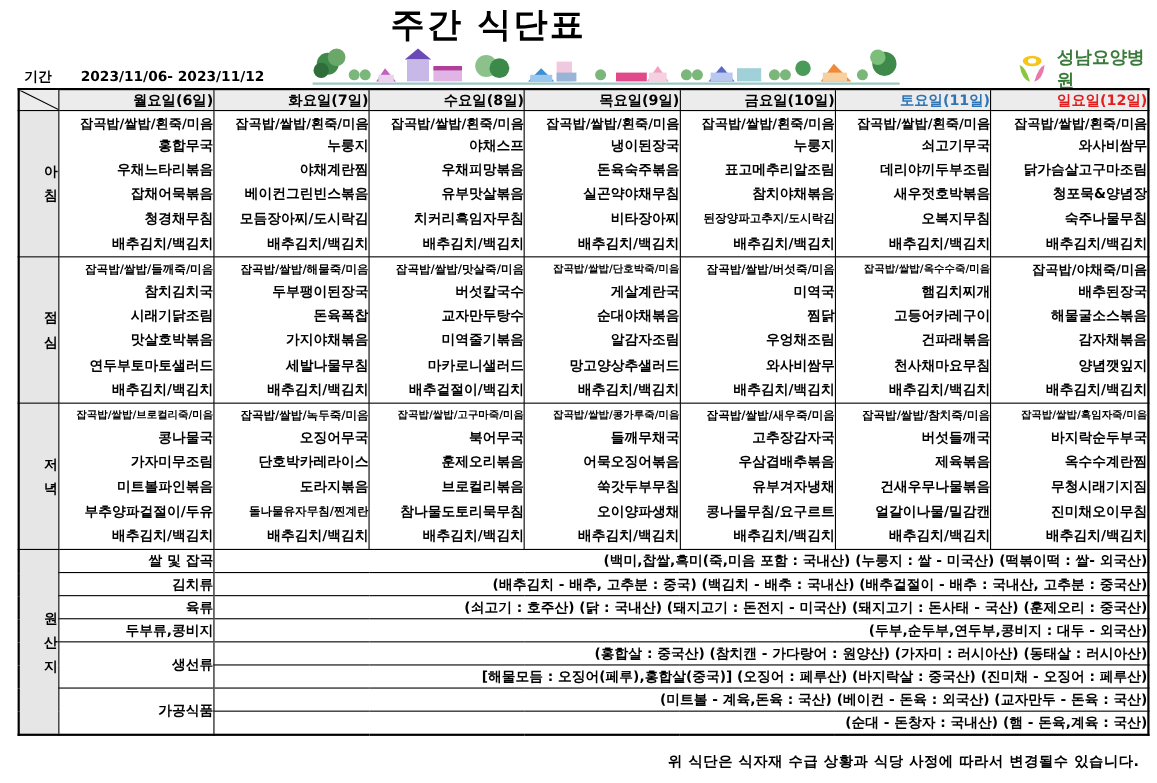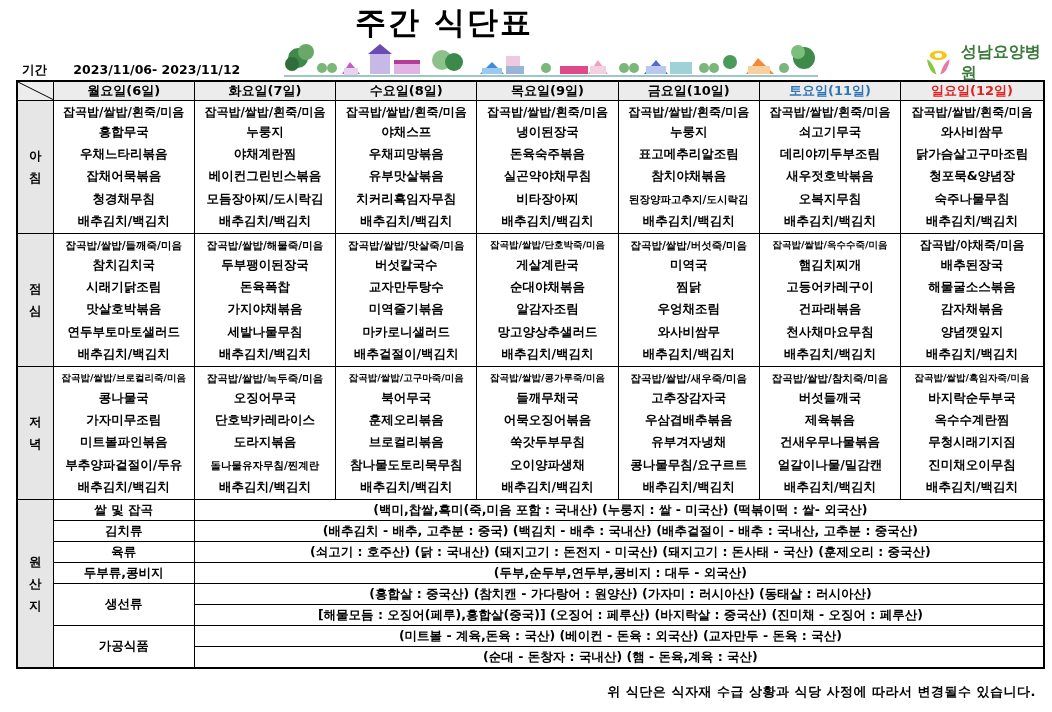--- a/index.html
+++ b/index.html
@@ -11,37 +11,37 @@
   .period { position: absolute; left: 22px; top: 62px; font-size: 12.5px; font-weight: bold; }
   .period .lbl { margin-right: 22px; }
 
   .deco { position: absolute; left: 284px; top: 40px; width: 534px; height: 38px; }
 
   .logo { position: absolute; left: 925px; top: 42px; display: flex; align-items: center; }
   .logo-name { font-size: 16px; font-weight: bold; color: #3a7a3a; margin-left: 9px; }
 
   table.menu { position: absolute; left: 16px; top: 80px; width: 1029px;
                border-collapse: collapse; border: 2.5px solid #000; table-layout: fixed; }
-  table.menu td, table.menu th { border: 1px solid #000; padding: 0; text-align: center;
+  table.menu td, table.menu th { border: 1px solid #000; padding: 0; text-align: right;
                font-size: 12.5px; font-weight: bold; white-space: nowrap; overflow: hidden; }
   table.menu th { background: #ececec; height: 18px; font-size: 13px; font-weight: bold; }
   th.corner { position: relative; background: #ececec; }
   th.corner svg { position: absolute; left: 0; top: 0; }
   .meal-label { background: #e6e6e6; width: 36px; font-size: 13px; line-height: 22px; }
   .cell { vertical-align: top; padding-top: 2px !important; }
   .cell div { height: 22.2px; line-height: 22.2px; }
   .cell div.rice { font-size: 12px; height: 18px; line-height: 18px; }
   .cell div.rice.sm { font-size: 10.5px; }
   .cell div.rice.xs { font-size: 9.5px; }
   .cell div.xs { font-size: 10.5px; }
   .sat { color: #2e75b6; }
   .sun { color: #e02020; }
 
   table.menu td.origin-cat { font-size: 12.5px; height: 20px; border-bottom: 1px dotted #555; }
-  table.menu td.origin-val { text-align: center; padding-left: 3px; font-size: 12.5px;
+  table.menu td.origin-val { text-align: right; padding-left: 3px; font-size: 12.5px;
                               border-bottom: 1px dotted #555; }
   .notice { position: absolute; right: 16px; top: 683px; font-size: 13px; font-weight: bold; letter-spacing: 0.5px; }
 </style>
 </head>
 <body>
 
 <div class="title">주간 식단표</div>
 
 <div class="period">
   <span class="lbl">기간</span>

